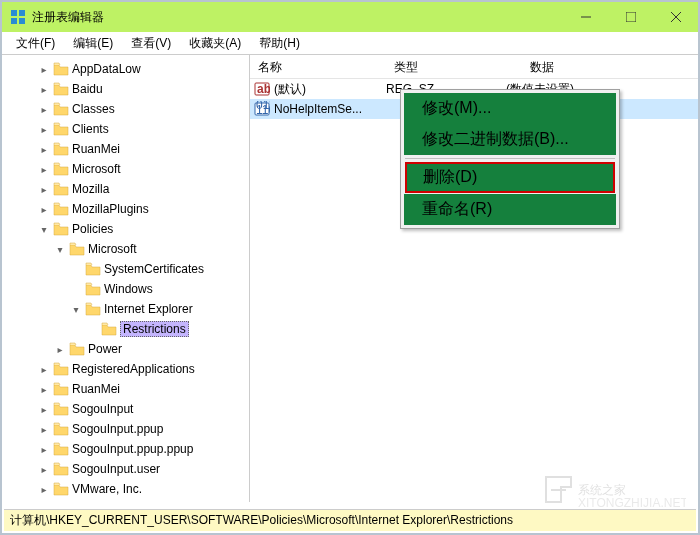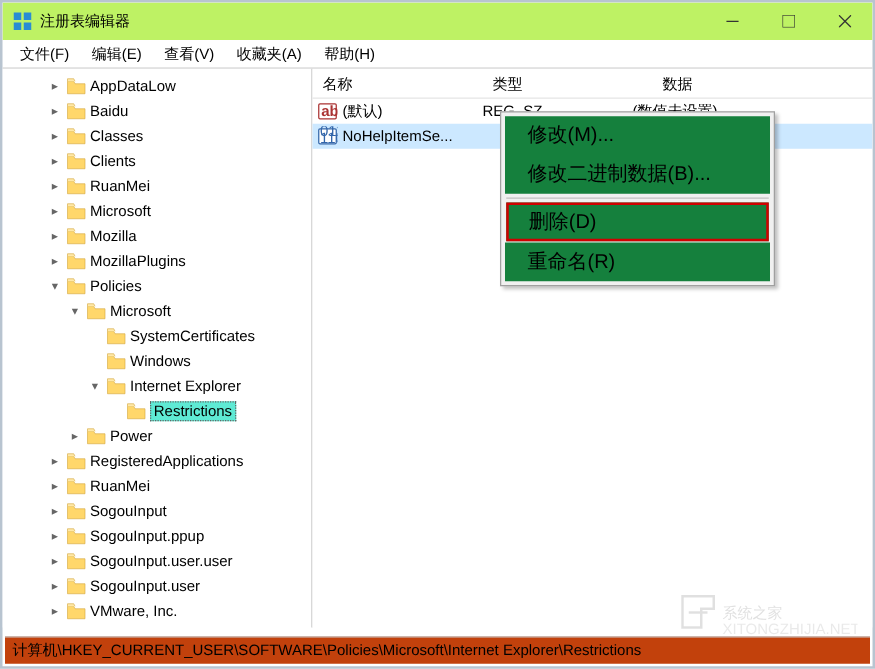--- a/index.html
+++ b/index.html
@@ -10,36 +10,36 @@
 .win-controls { display: flex; height: 100%; }
 .win-btn { width: 45px; height: 100%; display: flex; align-items: center; justify-content: center; font-size: 14px; color: #333; }
 .menubar { height: 22px; display: flex; align-items: center; padding: 0 6px; gap: 2px; }
 .menu-item { padding: 2px 8px; font-size: 12px; }
 .content { display: flex; height: 448px; border-top: 1px solid #ccc; }
 .tree-panel { width: 248px; border-right: 1px solid #ccc; overflow: hidden; padding-top: 4px; background: #fff; }
 .details-panel { flex: 1; position: relative; background: #fff; }
 .tree-node { display: flex; align-items: center; height: 20px; white-space: nowrap; cursor: default; }
 .tree-node .expander { width: 12px; text-align: center; color: #666; font-size: 10px; }
 .tree-node .folder-icon { width: 16px; height: 14px; margin: 0 3px; }
-.tree-node.selected .label { background: #5eead4; border: 1px dotted #666; padding: 0 2px; } .indent-2 { padding-left: 36px; }
+.tree-node.selected .label { background: #c4b5fd; border: 1px dotted #666; padding: 0 2px; } .indent-2 { padding-left: 36px; }
 .indent-3 { padding-left: 52px; } .indent-4 { padding-left: 68px; } .indent-5 { padding-left: 84px; }
 .cols-header { display: flex; height: 24px; border-bottom: 1px solid #e5e5e5; gap: 16px; }
 .col-h { padding: 4px 8px; font-size: 12px; border-right: 1px solid transparent; }
 .col-name { width: 120px; } .col-type { width: 120px; } .col-data { flex: 1; }
 .row { display: flex; align-items: center; height: 20px; padding-left: 4px; }
 .row.selected { background: #cce8ff; }
 .val-icon { width: 16px; height: 16px; margin-right: 4px; flex-shrink: 0; }
 .row .cell-name { width: 112px; overflow: hidden; text-overflow: ellipsis; white-space: nowrap; }
 .row .cell-type { width: 120px; }
 .row .cell-data { flex: 1; }
 .context-menu { position: absolute; top: 34px; left: 150px; width: 220px; background: #f0f0f0; border: 1px solid #a0a0a0; box-shadow: 2px 2px 3px rgba(0,0,0,0.25); padding: 3px; z-index: 10; }
 .ctx-item { padding: 5px 18px; font-size: 16px; background: #15803d; }
 .ctx-sep { height: 1px; background: #c0c0c0; margin: 3px 1px; }
 .ctx-delete-highlight { border: 2px solid #d00000; margin: 1px; padding: 3px 16px; }
-.statusbar { height: 22px; border-top: 1px solid #ccc; display: flex; align-items: center; padding: 0 6px; font-size: 12px; overflow: hidden; white-space: nowrap; position: absolute; bottom: 2px; left: 2px; right: 2px; background: #c2410c; }
+.statusbar { height: 22px; border-top: 1px solid #ccc; display: flex; align-items: center; padding: 0 6px; font-size: 12px; overflow: hidden; white-space: nowrap; position: absolute; bottom: 2px; left: 2px; right: 2px; background: #fef9c3; }
 .watermark { position: absolute; right: 12px; bottom: 18px; opacity: 0.25; pointer-events: none; z-index: 1; }
 </style>
 </head>
 <body>
 
 <div class="titlebar">
   <svg class="app-icon" viewBox="0 0 16 16">
     <rect x="1" y="1" width="6" height="6" fill="#2a8dd4"></rect>
       <rect x="9" y="1" width="6" height="6" fill="#2a8dd4"></rect>
     <rect x="1" y="9" width="6" height="6" fill="#2a8dd4"></rect>
@@ -228,21 +228,21 @@
           <path d="M1 3 L1 1 L6 1 L7 3" fill="#ffe9a8" stroke="#d4a940" stroke-width="0.5"></path>
         </svg>
         <span class="label">SogouInput.ppup</span>
       </div>
       <div class="tree-node indent-2">
         <span class="expander">▸</span>
         <svg class="folder-icon" viewBox="0 0 16 14">
           <path d="M1 3 L6 3 L7 5 L15 5 L15 13 L1 13 Z" fill="#ffd76b" stroke="#d4a940" stroke-width="0.5"></path>
           <path d="M1 3 L1 1 L6 1 L7 3" fill="#ffe9a8" stroke="#d4a940" stroke-width="0.5"></path>
         </svg>
-        <span class="label">SogouInput.user.user</span>
+        <span class="label">SogouInput.ppup.ppup</span>
       </div>
       <div class="tree-node indent-2">
         <span class="expander">▸</span>
         <svg class="folder-icon" viewBox="0 0 16 14">
           <path d="M1 3 L6 3 L7 5 L15 5 L15 13 L1 13 Z" fill="#ffd76b" stroke="#d4a940" stroke-width="0.5"></path>
           <path d="M1 3 L1 1 L6 1 L7 3" fill="#ffe9a8" stroke="#d4a940" stroke-width="0.5"></path>
         </svg>
         <span class="label">SogouInput.user</span>
       </div>
       <div class="tree-node indent-2">

